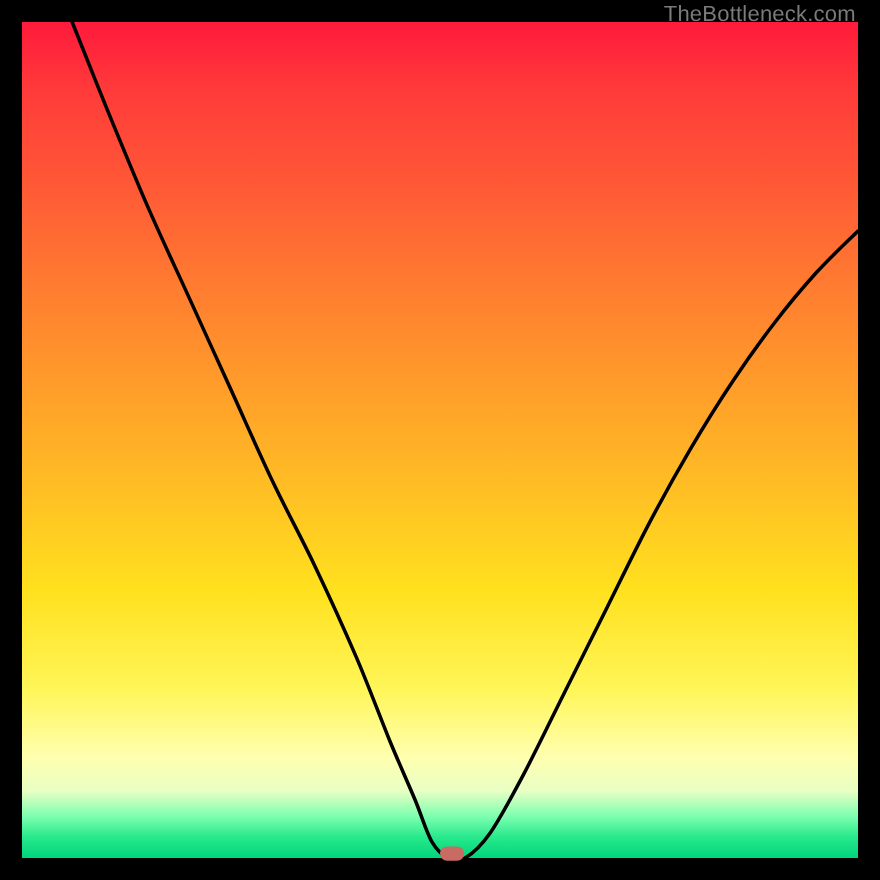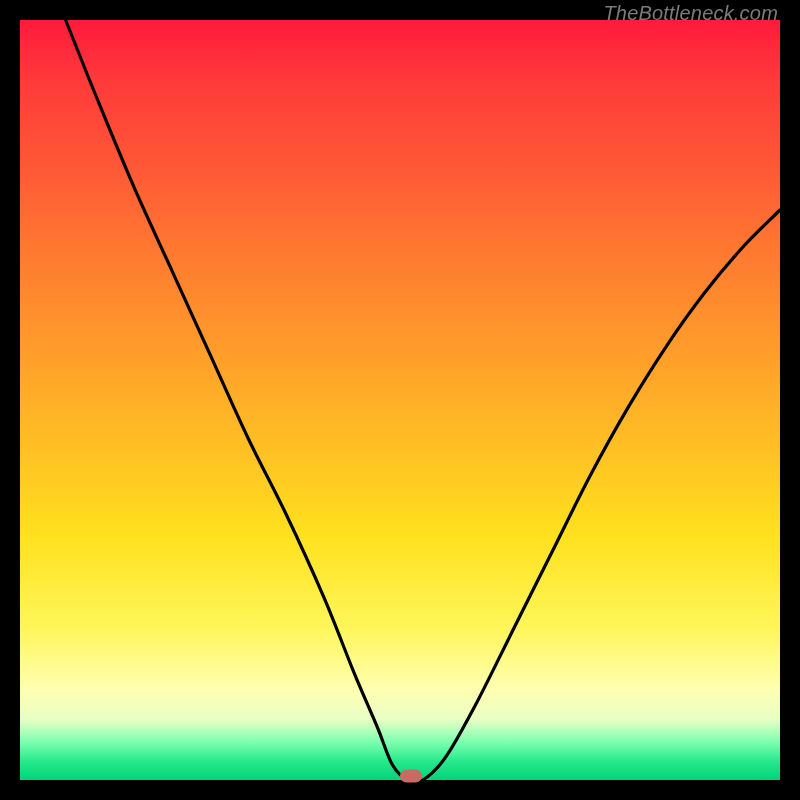--- a/index.html
+++ b/index.html
@@ -9,21 +9,20 @@
     height: 800px;
     background: #000;
     overflow: hidden;
     font-family: Arial, Helvetica, sans-serif;
   }
   .frame {
     position: relative;
     width: 800px;
     height: 580px;
     background: #000;
-    font-style: italic;
   }
   .plot-area {
     position: absolute;
     left: 20px;
     top: 20px;
     width: 760px;
     height: 760px;
     
     background: linear-gradient(
       to bottom,

